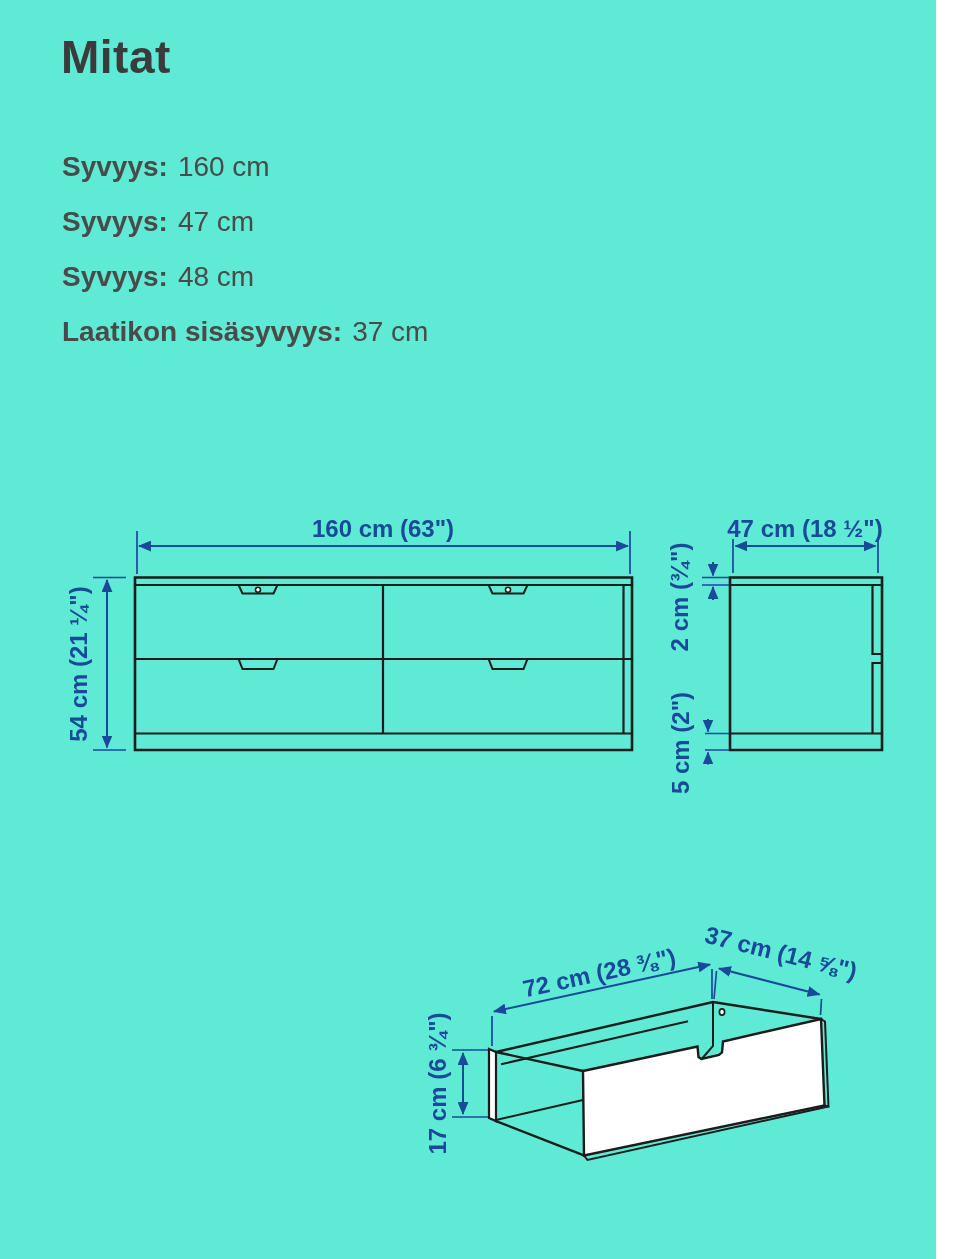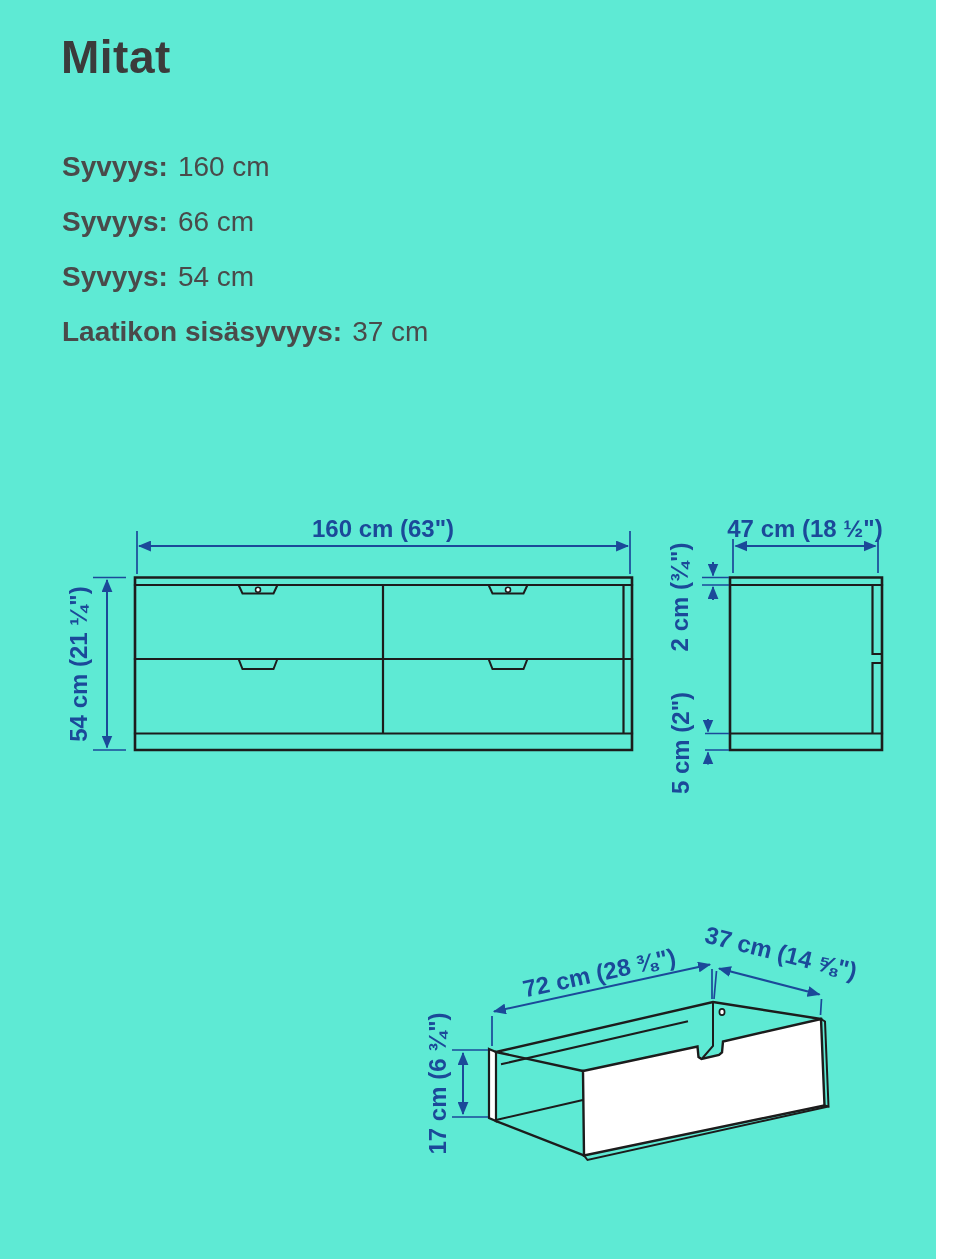--- a/index.html
+++ b/index.html
@@ -49,24 +49,24 @@
 
 <div class="page">
 
   <h1 class="page-title">Mitat</h1>
 
   <div class="specs">
     <div class="spec">
       <span class="spec-label">Syvyys:</span><span class="spec-value">160 cm</span>
     </div>
     <div class="spec">
-      <span class="spec-label">Syvyys:</span><span class="spec-value">66 cm</span>
+      <span class="spec-label">Syvyys:</span><span class="spec-value">47 cm</span>
     </div>
     <div class="spec">
-      <span class="spec-label">Syvyys:</span><span class="spec-value">54 cm</span>
+      <span class="spec-label">Syvyys:</span><span class="spec-value">48 cm</span>
     </div>
     <div class="spec">
       <span class="spec-label">Laatikon sisäsyvyys:</span><span class="spec-value">37 cm</span>
     </div>
   </div>
 
   <svg class="diagram" width="960" height="1259" viewBox="0 0 960 1259" xmlns="http://www.w3.org/2000/svg">
     <defs>
       <marker id="arr" viewBox="0 0 12 10" refX="11" refY="5" markerWidth="13" markerHeight="11" orient="auto-start-reverse" markerUnits="userSpaceOnUse">
         <path d="M0,0 L12,5 L0,10 Z" fill="#1b4999"></path>

